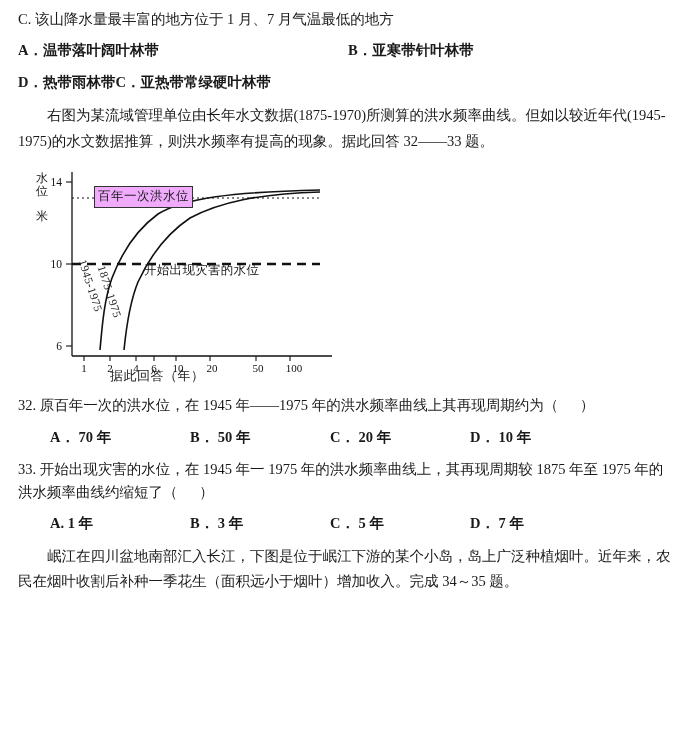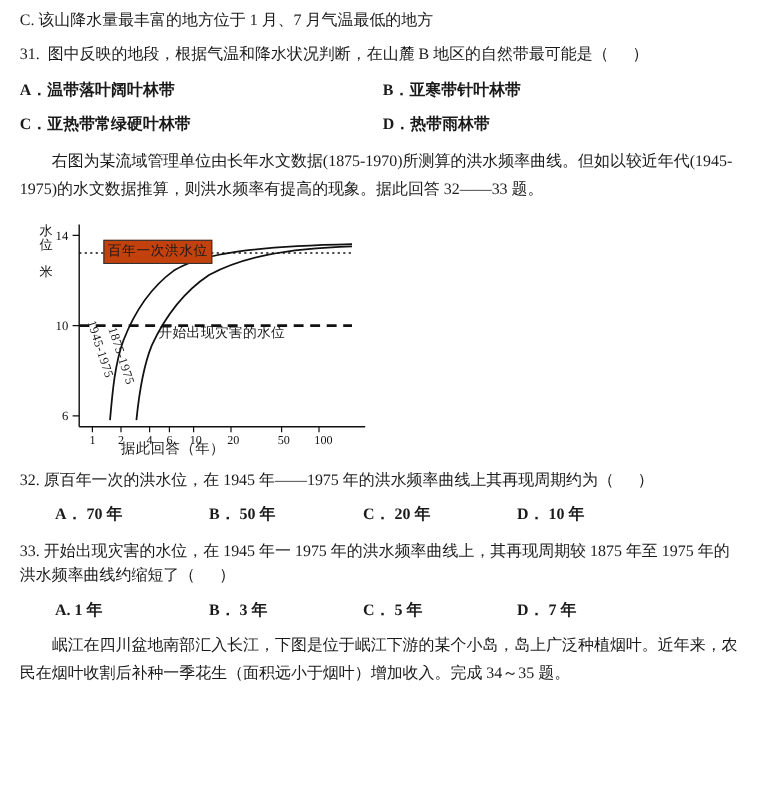--- a/index.html
+++ b/index.html
@@ -67,21 +67,21 @@
     font-size: 13px;
     letter-spacing: 0.5px;
   }
   .flood-label {
     position: absolute;
     left: 62px;
     top: 26px;
     font-size: 12.5px;
     border: 1px solid #333;
     padding: 1px 3px 2px 3px;
-    background: #c2410c;
+    background: #f0abfc;
     letter-spacing: 0.5px;
   }
   .disaster-label {
     position: absolute;
     left: 112px;
     top: 102px;
     font-size: 12.5px;
     letter-spacing: 0.3px;
   }
   .curve-label {
@@ -93,29 +93,28 @@
   .curve-label.a { left: 56px; top: 98px; transform: rotate(72deg); }
   .curve-label.b { left: 75px; top: 104px; transform: rotate(72deg); }
 </style>
 </head>
 <body>
 
 <div class="page">
 
   <div class="line">C. 该山降水量最丰富的地方位于 1 月、7 月气温最低的地方</div>
 
-  <div class="line q-num">31.  图中反映的地段，根据气温和降水状况判断，在山麓 B 地区的自然带最可能是（      ）</div>
 
   <div class="opt-row">
     <span style="width:330px">A．温带落叶阔叶林带</span>
     <span>B．亚寒带针叶林带</span>
   </div>
   <div class="opt-row">
+    <span>D．热带雨林带</span>
     <span style="width:330px">C．亚热带常绿硬叶林带</span>
-    <span>D．热带雨林带</span>
   </div>
 
   <div class="para-block">
     <div class="para indent">右图为某流域管理单位由长年水文数据(1875-1970)所测算的洪水频率曲线。但如以较近年代(1945-1975)的水文数据推算，则洪水频率有提高的现象。据此回答 32——33 题。</div>
   </div>
 
   <div class="chart-wrap">
 
     <div class="vertlabel">水<br>位<br><br>米</div>
 

